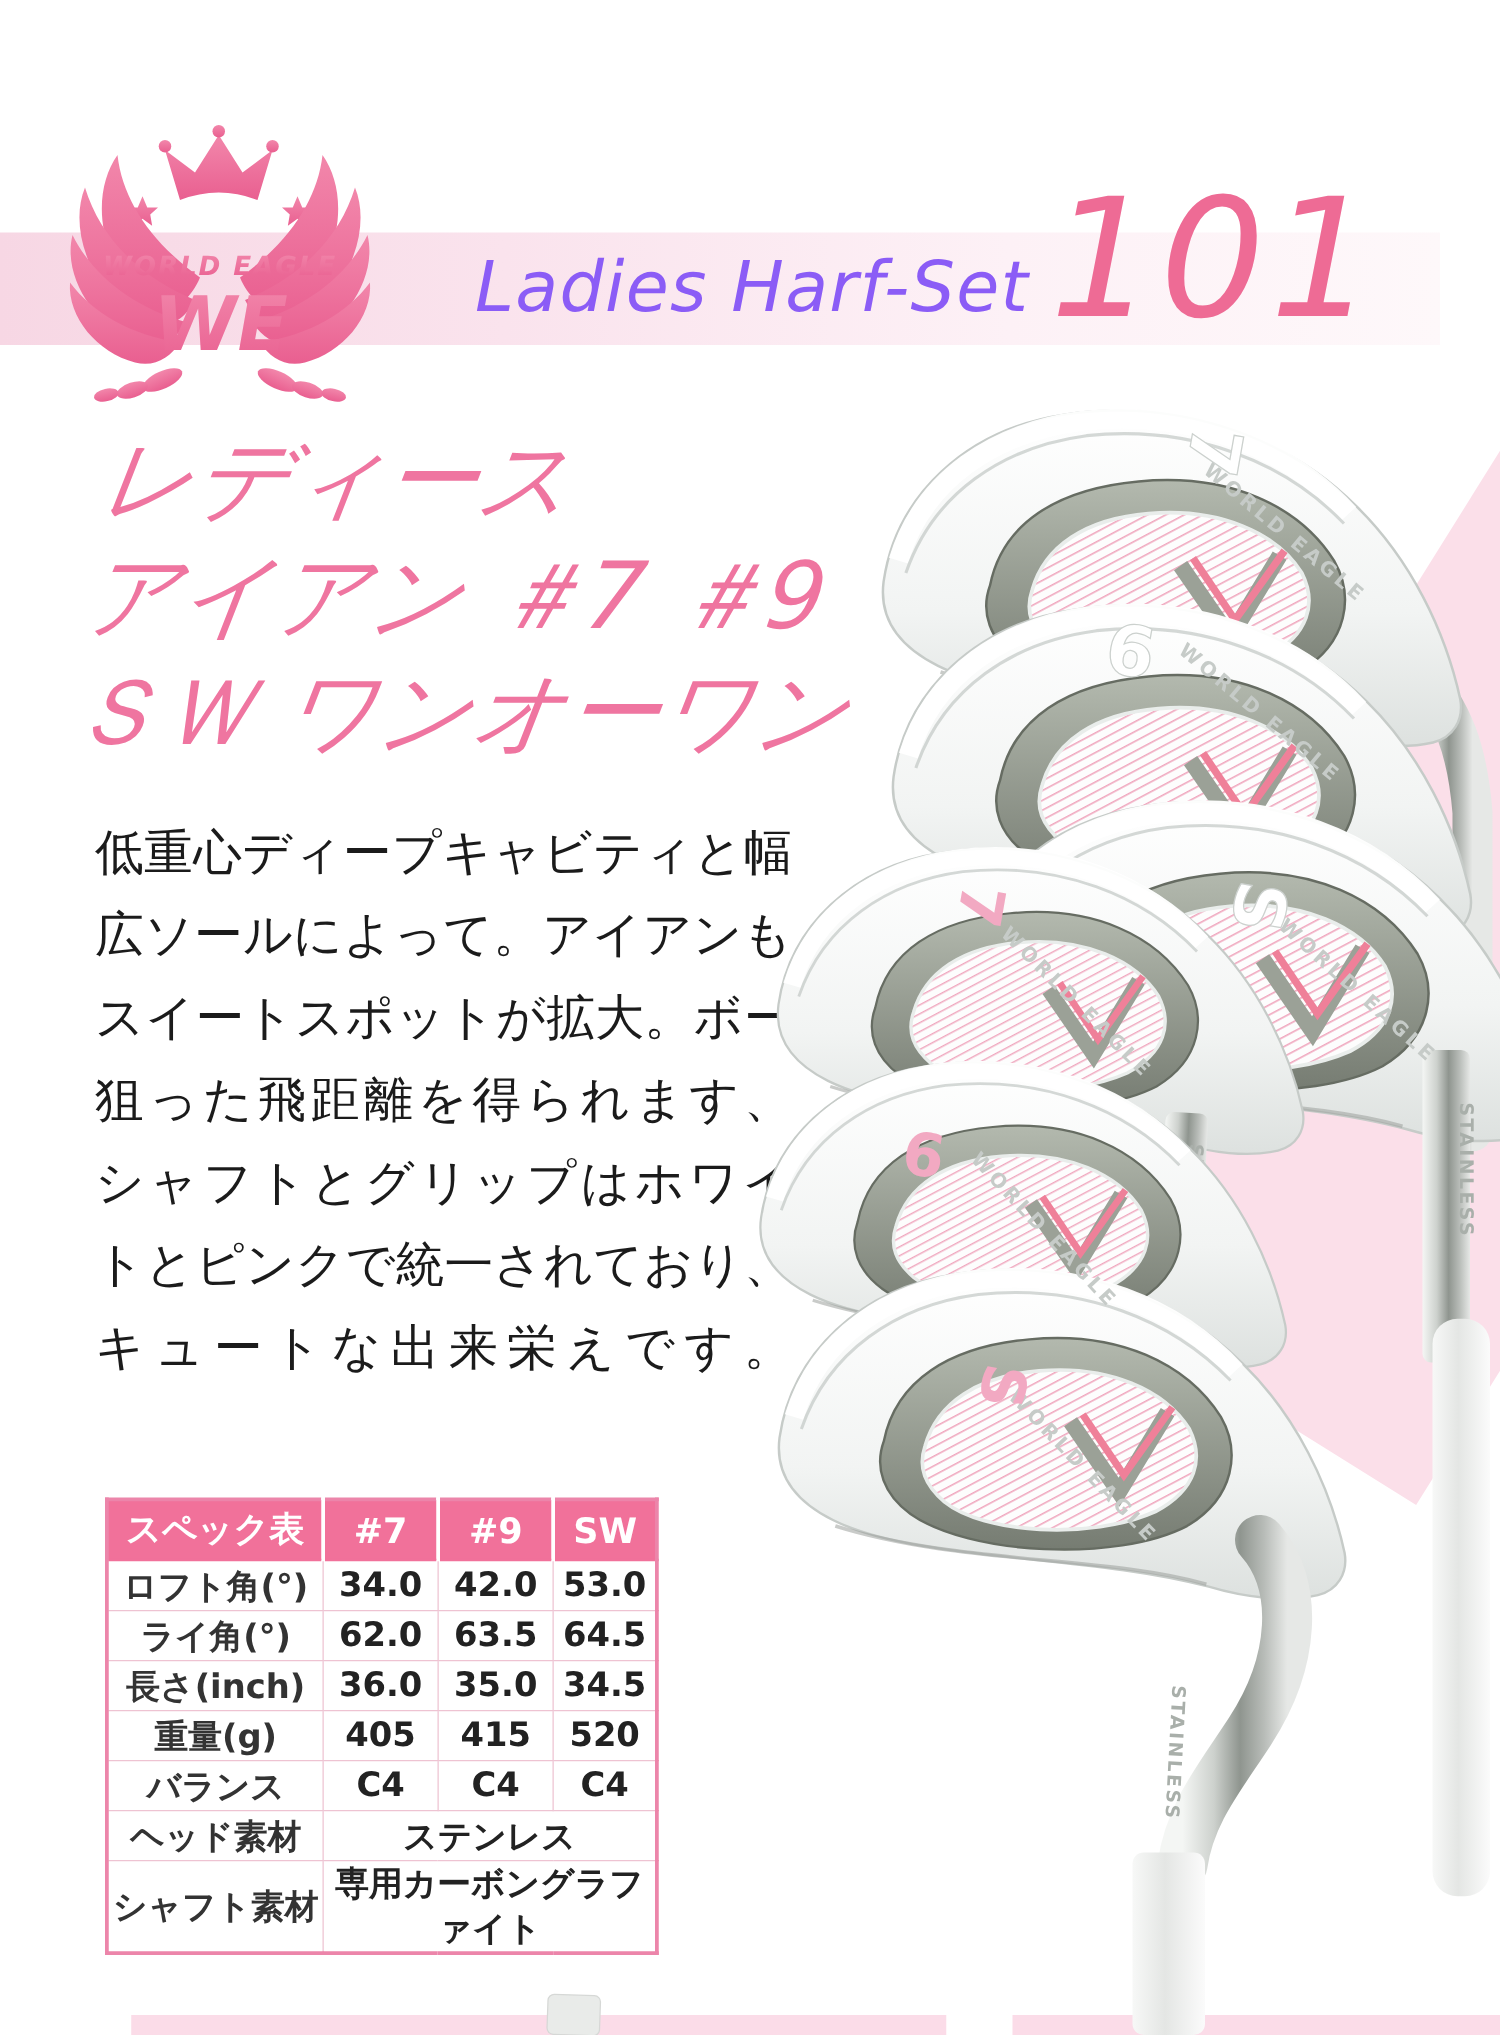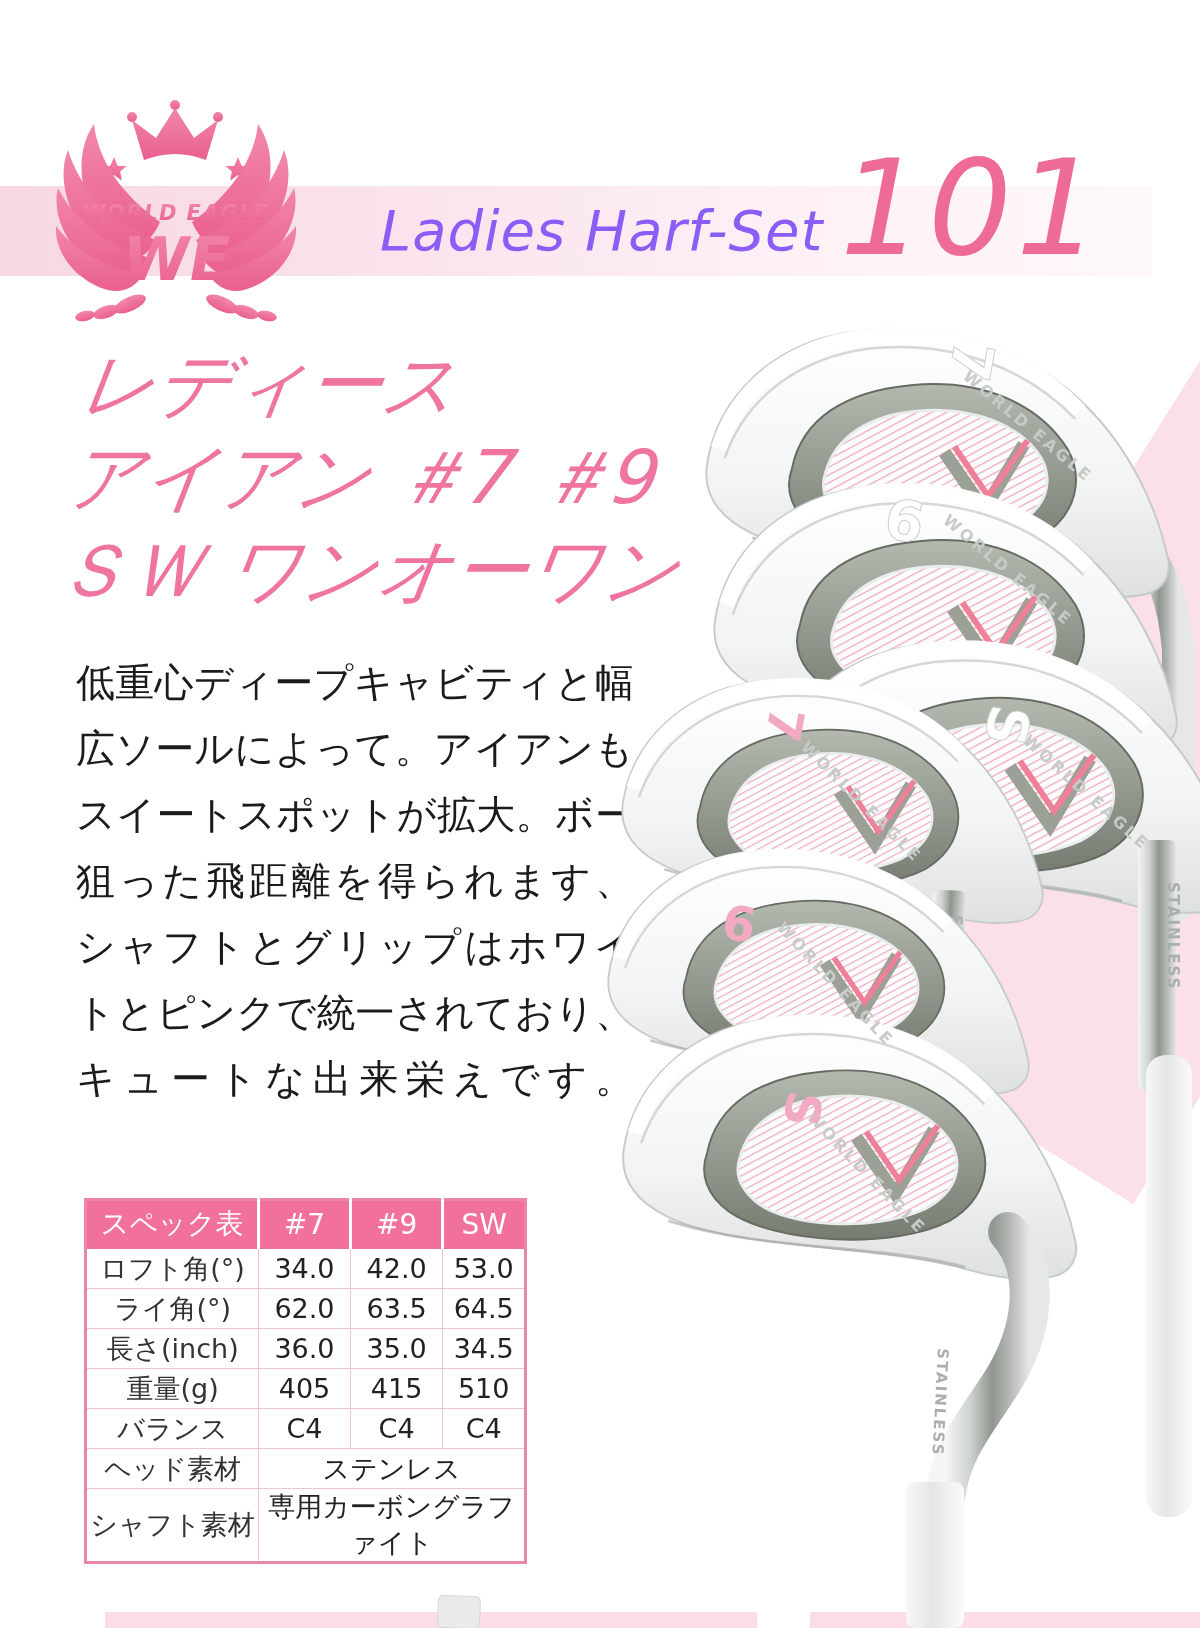--- a/index.html
+++ b/index.html
@@ -17,25 +17,25 @@
         font-size:74px;line-height:93px;transform:skewX(-8deg);transform-origin:left top;
         white-space:nowrap;}
   
   .desc-block{position:absolute;left:76px;top:650px;width:558px;font-size:39px;
         line-height:66px;color:#1b1b1b;}
   .desc-line{text-align:justify;text-align-last:justify;}
   
   .spec-table{position:absolute;left:84px;top:1198px;width:443px;border-collapse:collapse;
         background:#fff;border:3px solid #ec85aa;table-layout:fixed;}
   .spec-table th,.spec-table td{padding:0;text-align:center;vertical-align:middle;}
-  .spec-table th{background:#f1719a;color:#ffffff;font-weight:normal;font-size:28px;
+  .spec-table th{background:#f1719a;color:#ffffff;font-weight:bold;font-size:28px;
         height:46px;border-right:3px solid #ffffff;border-bottom:2px solid #f1719a;}
   .spec-table th:last-child{border-right:none;}
   .spec-table td{font-size:27px;color:#222222;height:39px;
-        border:1px solid #eec3d2;background:#ffffff;}
+        border:1px solid #eec3d2;background:#ffffff;font-weight:bold;}
   .spec-table td.lbl{color:#333333;}
   .col0{width:172px;}.col1{width:91px;}.col2{width:92px;}.col3{width:82px;}
   
   .strip{position:absolute;top:1612px;height:16px;background:#fbdce8;}
   .strip.left{left:105px;width:652px;}
   .strip.right{left:810px;width:390px;}
   
   .logo-svg{position:absolute;left:26px;top:94px;}
   .clubs-svg{position:absolute;left:420px;top:280px;}
   .we-engrave{font-size:16px;letter-spacing:3px;fill:#c6cbc8;font-weight:bold;}
@@ -151,21 +151,21 @@
     <tr>
       <td class="lbl">長さ(inch)</td>
       <td>36.0</td>
       <td>35.0</td>
       <td>34.5</td>
     </tr>
     <tr>
       <td class="lbl">重量(g)</td>
       <td>405</td>
       <td>415</td>
-      <td>510</td>
+      <td>520</td>
     </tr>
     <tr>
       <td class="lbl">バランス</td>
       <td>C4</td>
       <td>C4</td>
       <td>C4</td>
     </tr>
     <tr>
       <td class="lbl">ヘッド素材</td>
       <td colspan="3">ステンレス</td>

